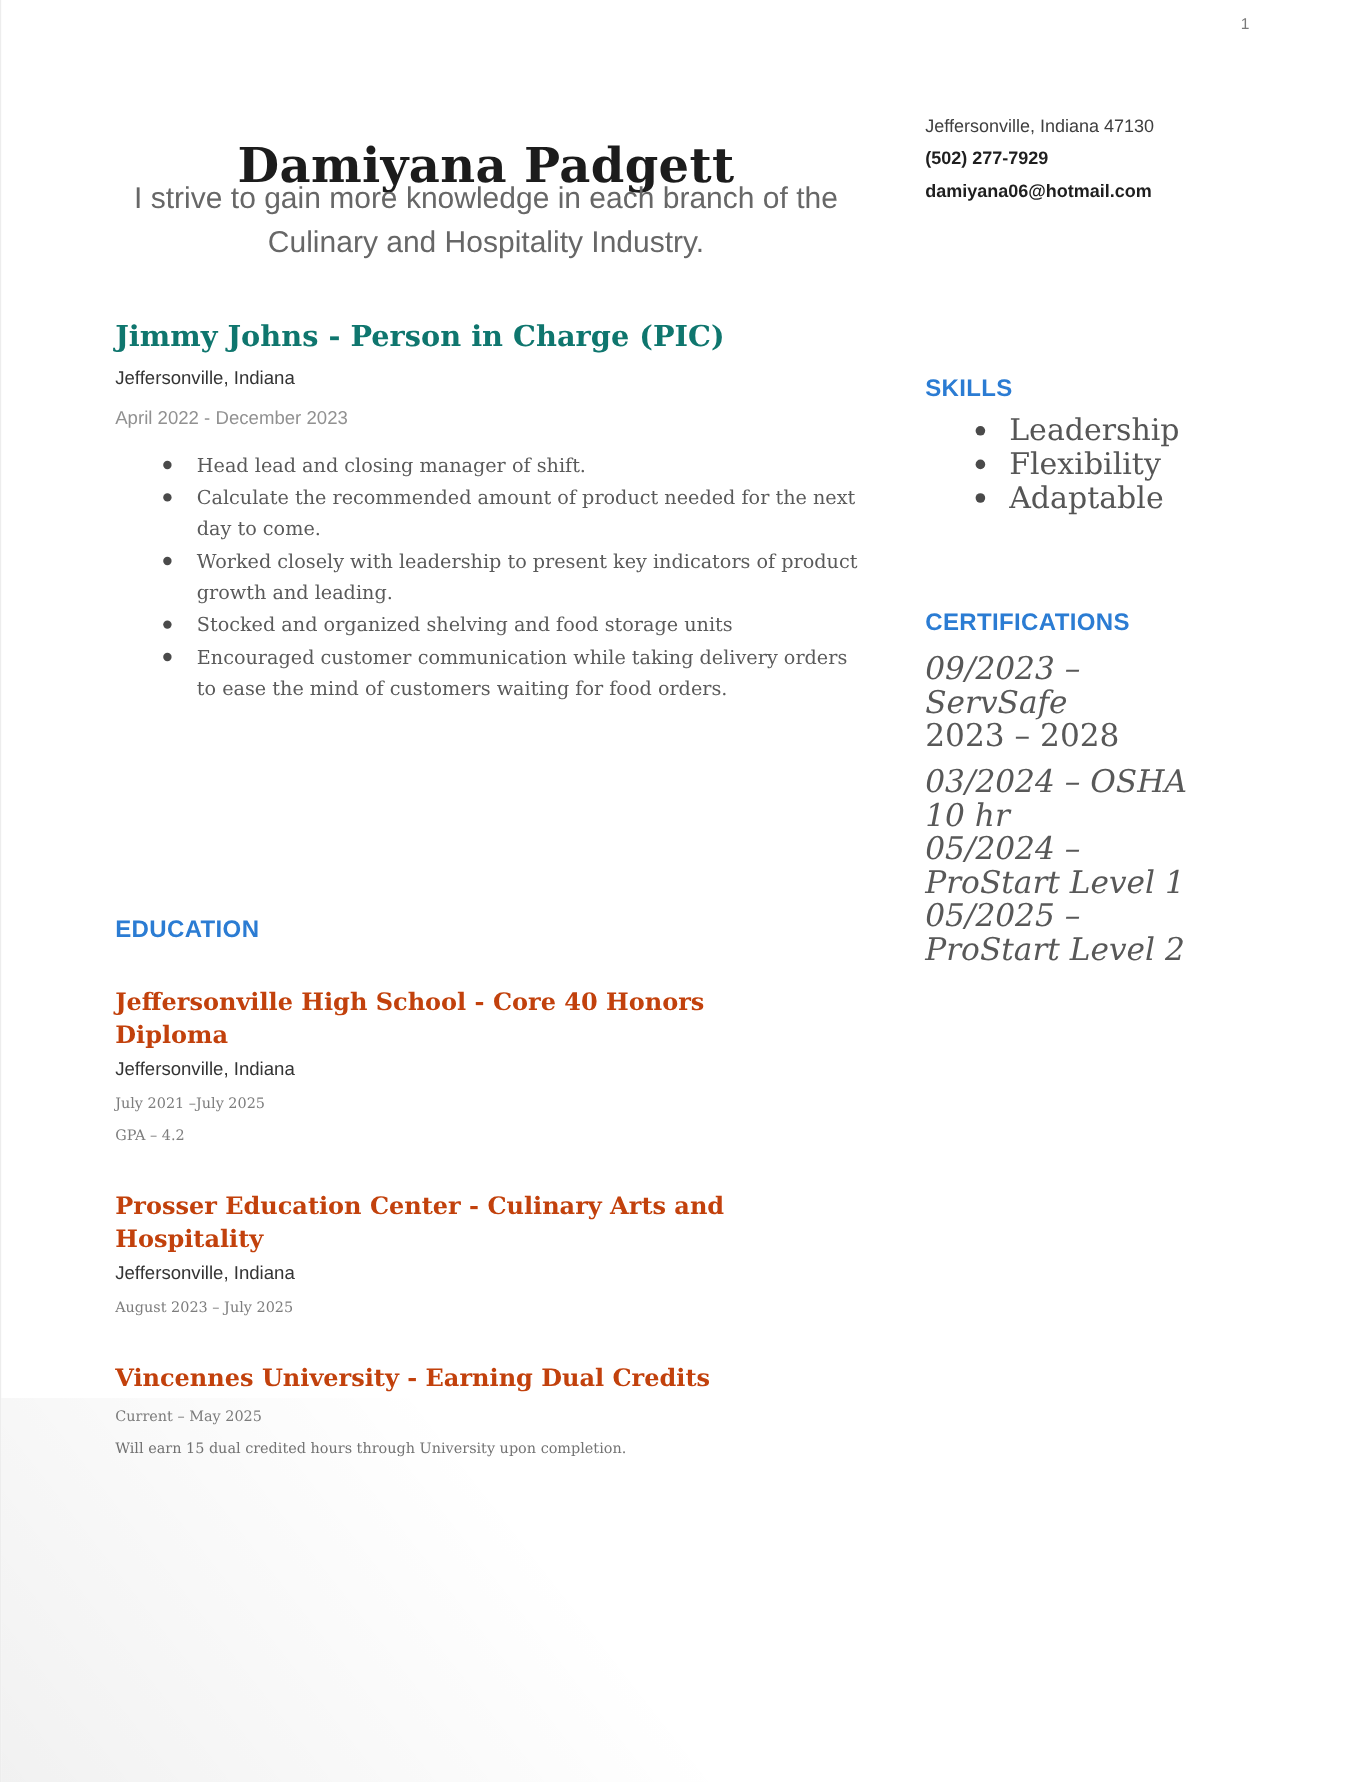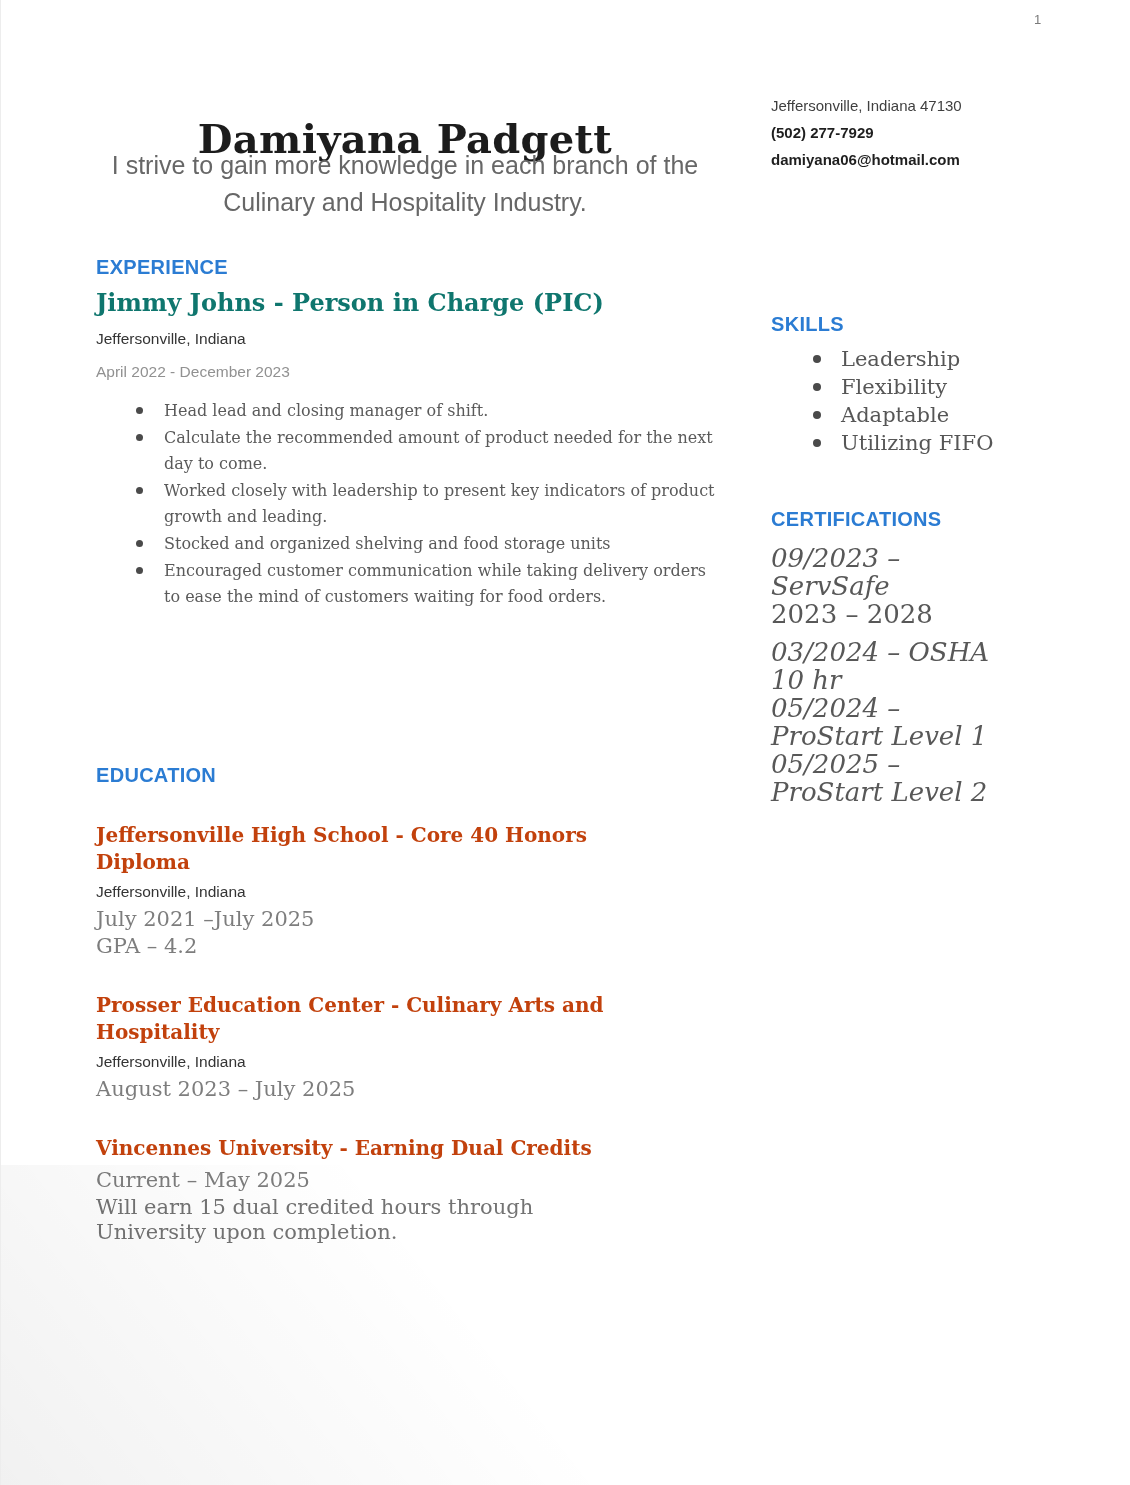--- a/index.html
+++ b/index.html
@@ -56,30 +56,30 @@
   .education { position:absolute; left:95px; top:764px; width:622px; }
   .edu-entry { margin-top:33px; }
   .edu-entry:first-of-type { margin-top:35px; }
   .edu-title {
     margin:0; font-family:"DejaVu Serif", serif; font-weight:bold;
     font-size:20px; color:#c2410c; line-height:1.35; max-width:585px;
   }
   .edu-location { margin-top:7px; font-size:15.5px; color:#343434; }
   .edu-dates, .edu-gpa, .edu-note {
     margin-top:6px; font-family:"DejaVu Serif", serif;
-    font-size:21px; color:#7d7d7d; line-height:25px;
+    font-size:12px; color:#7d7d7d; line-height:25px;
   }
   .edu-gpa { margin-top:2px; }
   .edu-note { margin-top:2px; max-width:545px; color:#737373; }
   
   .skills { position:absolute; left:770px; top:313px; width:290px; }
   .skills ul { margin:9px 0 0 0; padding:0; list-style:none; }
   .skills li {
     position:relative; padding-left:70px;
-    font-family:"DejaVu Serif", serif; font-size:21px; color:#565656; line-height:28px;
+    font-family:"DejaVu Serif", serif; font-size:25px; color:#565656; line-height:28px;
   }
   .skills li::before {
     content:""; position:absolute; left:42px; top:10px;
     width:8px; height:8px; border-radius:50%; background:#4a4a4a;
   }
   .certifications { position:absolute; left:770px; top:508px; width:240px; }
   .cert-line {
     font-family:"DejaVu Serif", serif; font-size:26px; color:#585858; line-height:28px;
   }
   .cert-italic { font-style:italic; }
@@ -96,21 +96,20 @@
   <h1 class="name">Damiyana Padgett</h1>
   <div class="tagline">I strive to gain more knowledge in each branch of the Culinary and Hospitality Industry.</div>
 
   <div class="contact">
     <div class="address">Jeffersonville, Indiana 47130</div>
     <div class="phone">(502) 277-7929</div>
     <div class="email">damiyana06@hotmail.com</div>
   </div>
 
   <div class="experience">
-    <h2 class="section-heading accent" style="color: rgb(43, 124, 211);">EXPERIENCE</h2>
     <h3 class="job-title">Jimmy Johns - Person in Charge (PIC)</h3>
     <div class="job-location">Jeffersonville, Indiana</div>
     <div class="job-dates">April 2022 - December 2023</div>
     <ul class="bullet-list">
       <li>Head lead and closing manager of shift.</li>
       <li>Calculate the recommended amount of product needed for the next day to come.</li>
       <li>Worked closely with leadership to present key indicators of product growth and leading.</li>
       <li>Stocked and organized shelving and food storage units</li>
       <li>Encouraged customer communication while taking delivery orders to ease the mind of customers waiting for food orders.</li>
     </ul>
@@ -138,21 +137,20 @@
       <div class="edu-note">Will earn 15 dual credited hours through University upon completion.</div>
     </div>
   </div>
 
   <div class="skills">
     <h2 class="section-heading accent" style="color: rgb(43, 124, 211);">SKILLS</h2>
     <ul>
       <li>Leadership</li>
       <li>Flexibility</li>
       <li>Adaptable</li>
-      <li>Utilizing FIFO</li>
     </ul>
   </div>
 
   <div class="certifications">
     <h2 class="section-heading accent" style="color: rgb(43, 124, 211);">CERTIFICATIONS</h2>
     <div class="cert-primary">
       <div class="cert-line cert-italic">09/2023 – ServSafe</div>
       <div class="cert-line">2023 – 2028</div>
     </div>
     <div class="cert-group">

